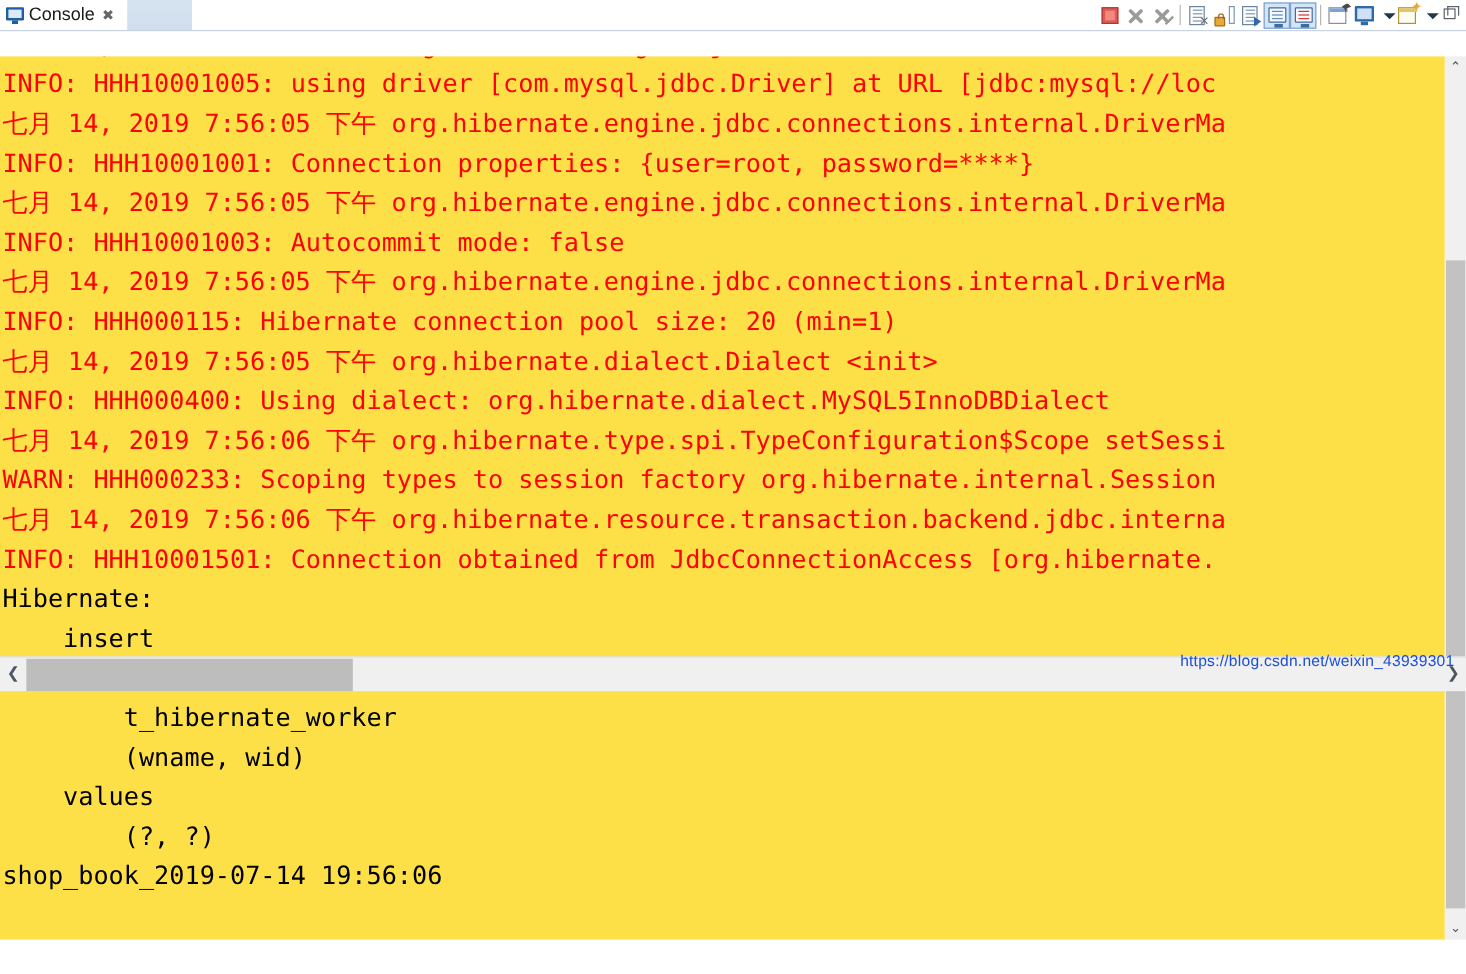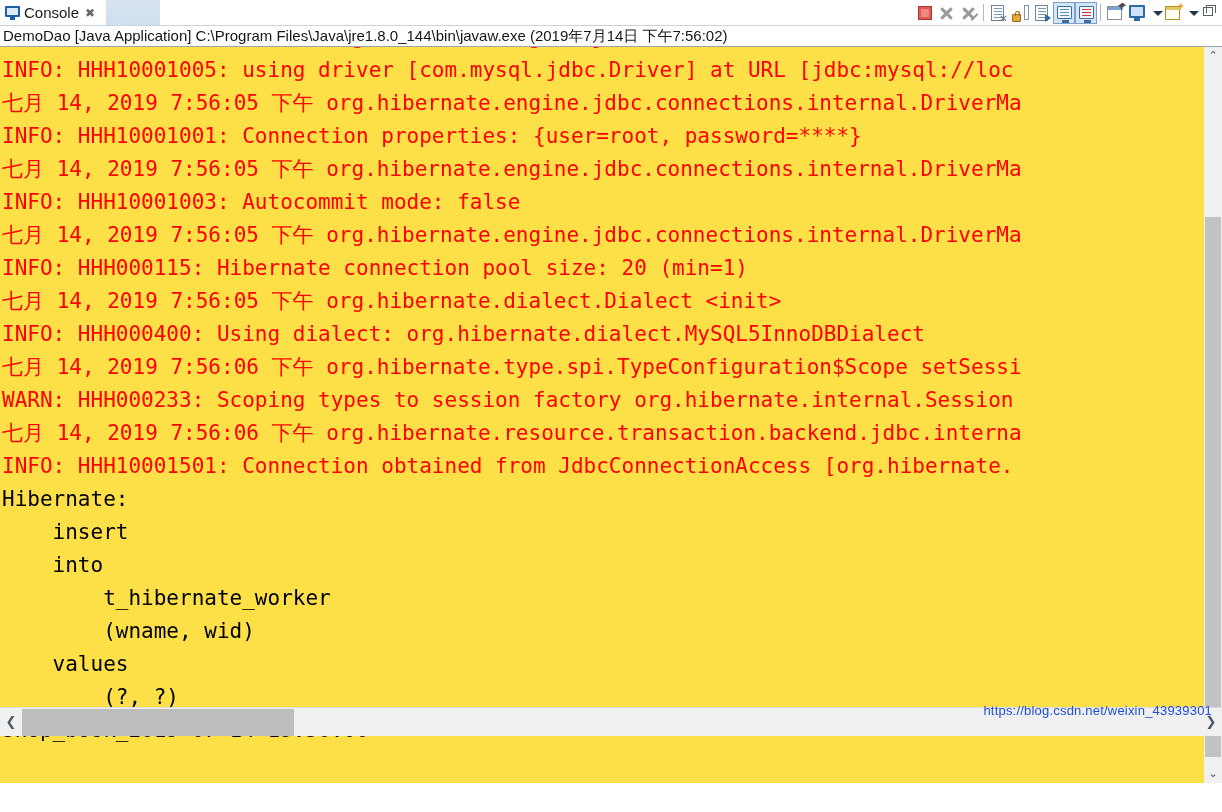--- a/index.html
+++ b/index.html
@@ -10,21 +10,21 @@
   body {
     width: 1222px;
     height: 812px;
     overflow: hidden;
     font-family: "Liberation Sans", sans-serif;
     -webkit-font-smoothing: none;
   }
   #app {
     position: relative;
     width: 1222px;
-    height: 736px;
+    height: 576px;
     background: #ffffff;
     text-decoration: underline;
   }
 
   
   .tabbar {
     position: absolute;
     left: 0; top: 0;
     width: 1222px; height: 25px;
     background: #ffffff;
@@ -525,23 +525,20 @@
         <span class="ic-star">✦</span>
       </div>
     <div class="tb tb-caret">
         <span class="ic-caret"></span>
       </div>
     <div class="tb">
         <span class="ic-restore"></span>
       </div>
   </div>
 
-  <div class="proc-header">
-    <div class="proc-header-text">DemoDao [Java Application] C:\Program Files\Java\jre1.8.0_144\bin\javaw.exe (2019年7月14日 下午7:56:02)</div>
-  </div>
 
   <div class="console-view">
     <div class="console-lines" id="console-lines"><span class="ln err">七月 14, 2019 7:56:05 下午 org.hibernate.engine.jdbc.connections.internal.DriverMa</span><span class="ln err">INFO: HHH10001005: using driver [com.mysql.jdbc.Driver] at URL [jdbc:mysql://loc</span><span class="ln err">七月 14, 2019 7:56:05 下午 org.hibernate.engine.jdbc.connections.internal.DriverMa</span><span class="ln err">INFO: HHH10001001: Connection properties: {user=root, password=****}</span><span class="ln err">七月 14, 2019 7:56:05 下午 org.hibernate.engine.jdbc.connections.internal.DriverMa</span><span class="ln err">INFO: HHH10001003: Autocommit mode: false</span><span class="ln err">七月 14, 2019 7:56:05 下午 org.hibernate.engine.jdbc.connections.internal.DriverMa</span><span class="ln err">INFO: HHH000115: Hibernate connection pool size: 20 (min=1)</span><span class="ln err">七月 14, 2019 7:56:05 下午 org.hibernate.dialect.Dialect &lt;init&gt;</span><span class="ln err">INFO: HHH000400: Using dialect: org.hibernate.dialect.MySQL5InnoDBDialect</span><span class="ln err">七月 14, 2019 7:56:06 下午 org.hibernate.type.spi.TypeConfiguration$Scope setSessi</span><span class="ln err">WARN: HHH000233: Scoping types to session factory org.hibernate.internal.Session</span><span class="ln err">七月 14, 2019 7:56:06 下午 org.hibernate.resource.transaction.backend.jdbc.interna</span><span class="ln err">INFO: HHH10001501: Connection obtained from JdbcConnectionAccess [org.hibernate.</span><span class="ln out">Hibernate: </span><span class="ln out">    insert </span><span class="ln out">    into</span><span class="ln out">        t_hibernate_worker</span><span class="ln out">        (wname, wid) </span><span class="ln out">    values</span><span class="ln out">        (?, ?)</span><span class="ln out">shop_book_2019-07-14 19:56:06</span></div>
   </div>
 
   <div class="vscroll">
     <div class="up">⌃</div>
     <div class="thumb"></div>
     <div class="down">⌄</div>
   </div>

